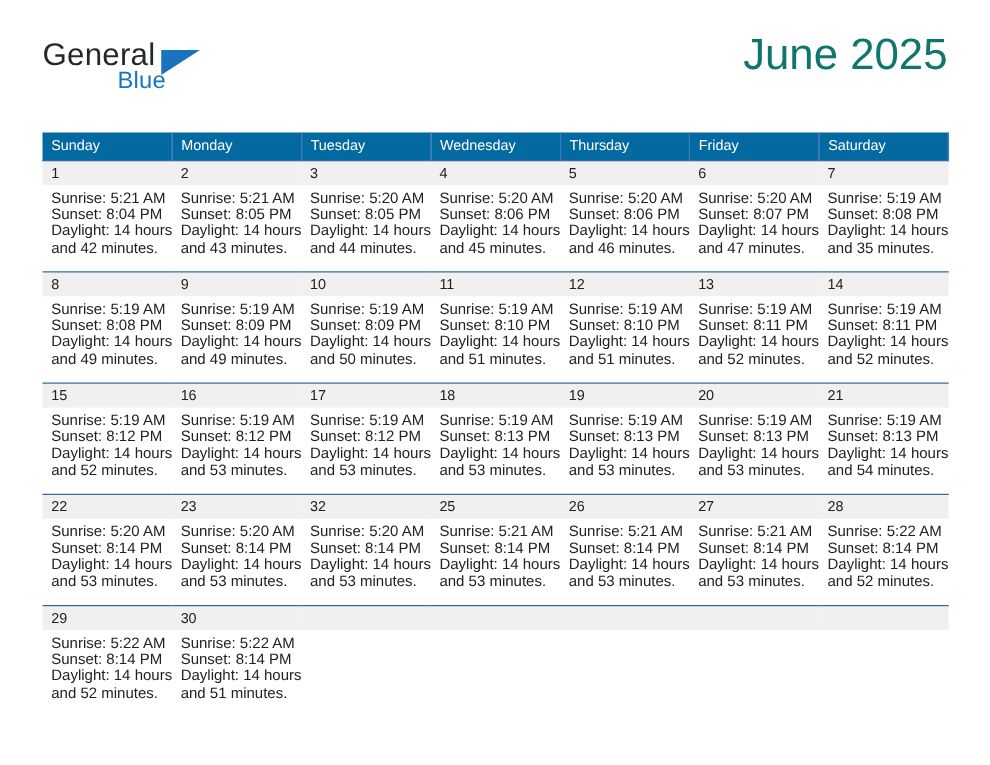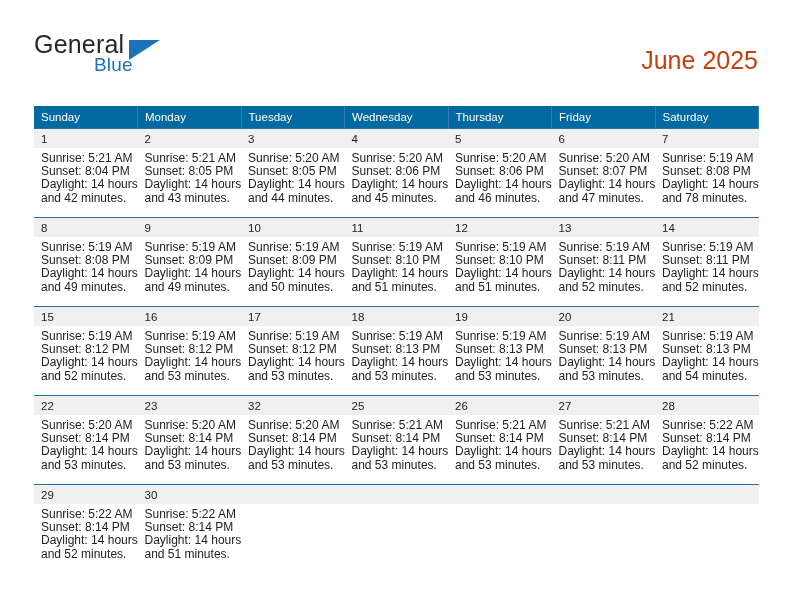--- a/index.html
+++ b/index.html
@@ -64,25 +64,24 @@
     border-bottom: 20px solid transparent;
   }
 
   .title-block {
     position: absolute;
     right: 0;
     top: 0;
     text-align: right;
   }
   .cal-title {
-    font-size: 25px;
-    color: #c2410c;
+    font-size: 35px;
+    color: #0f766e;
     line-height: 32px;
     white-space: nowrap;
-    margin-top: 16px;
   }
   .cal-subtitle {
     margin-top: 7px;
     font-size: 14.5px;
     color: #2b2b2b;
     line-height: 18px;
     white-space: nowrap;
   }
 
   
@@ -240,21 +239,21 @@
               </div>
             </div>
           </td>
         <td>
             <div class="daycell-inner">
               <div class="daynum">7</div>
               <div class="dayinfo">
                 <div>Sunrise: 5:19 AM</div>
                 <div>Sunset: 8:08 PM</div>
                 <div>Daylight: 14 hours</div>
-                <div>and 78 minutes.</div>
+                <div>and 35 minutes.</div>
               </div>
             </div>
           </td>
       </tr>
 
       <tr class="week">
         <td>
             <div class="daycell-inner">
               <div class="daynum">8</div>
               <div class="dayinfo">

